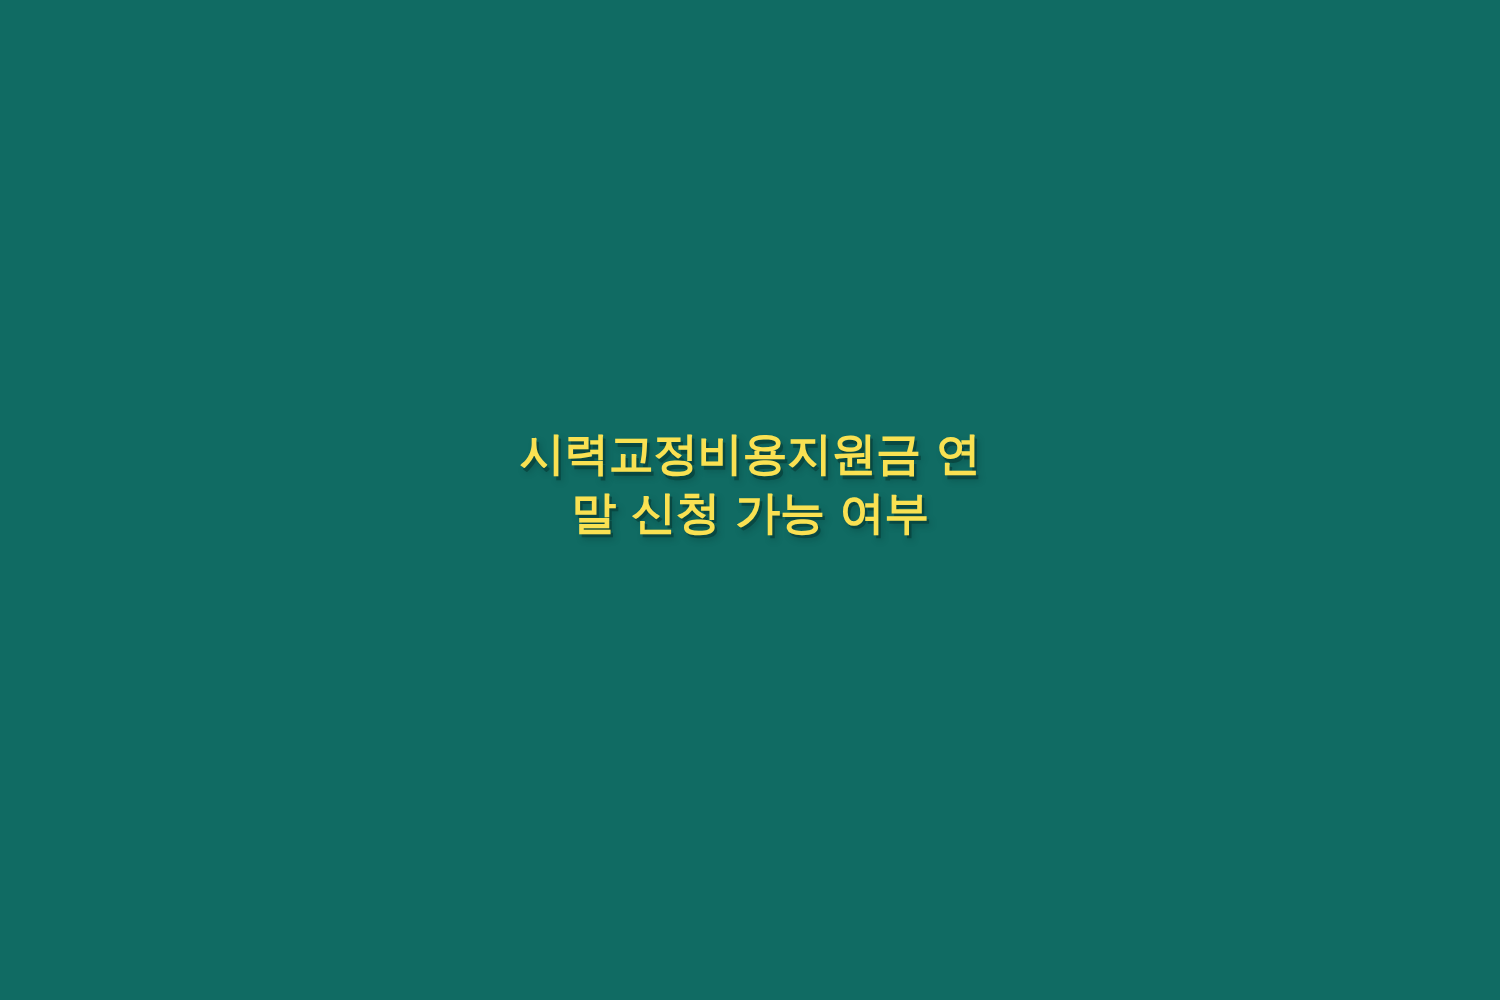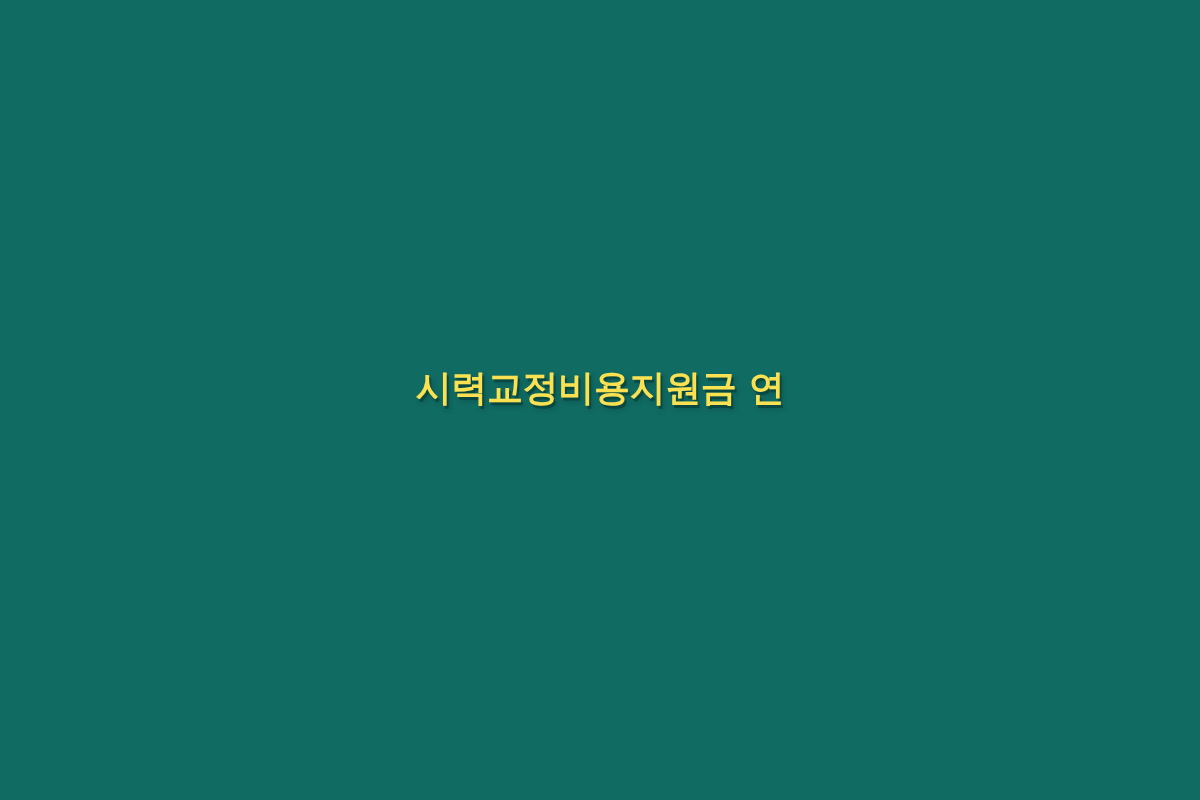--- a/index.html
+++ b/index.html
@@ -62,16 +62,17 @@
 </style>
 </head>
 <body>
 
 <div class="banner" style="background-color: rgb(16, 107, 99);">
 
   <h1 class="headline">
 
     <span class="headline-line headline-line--first" style="color: rgb(249, 225, 82); font-size: 36px;">시력교정비용지원금 연</span>
 
+    <span class="headline-line headline-line--second" style="color: rgb(249, 225, 82); font-size: 36px;">말 신청 가능 여부</span>
 
   </h1>
 
 </div>
 
 </body></html>

